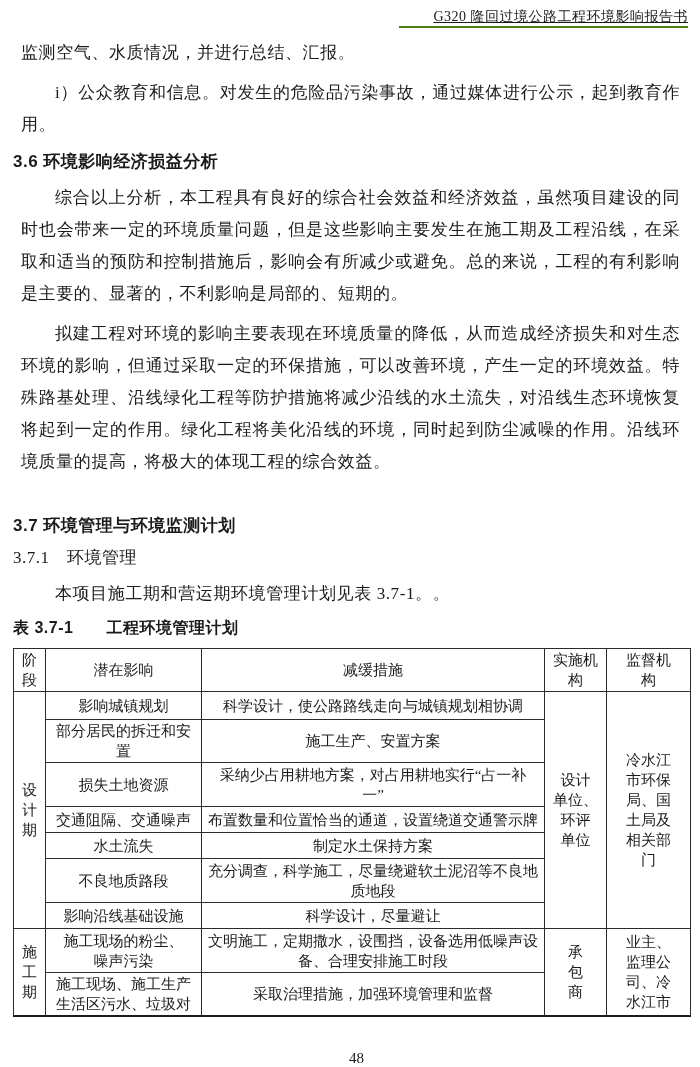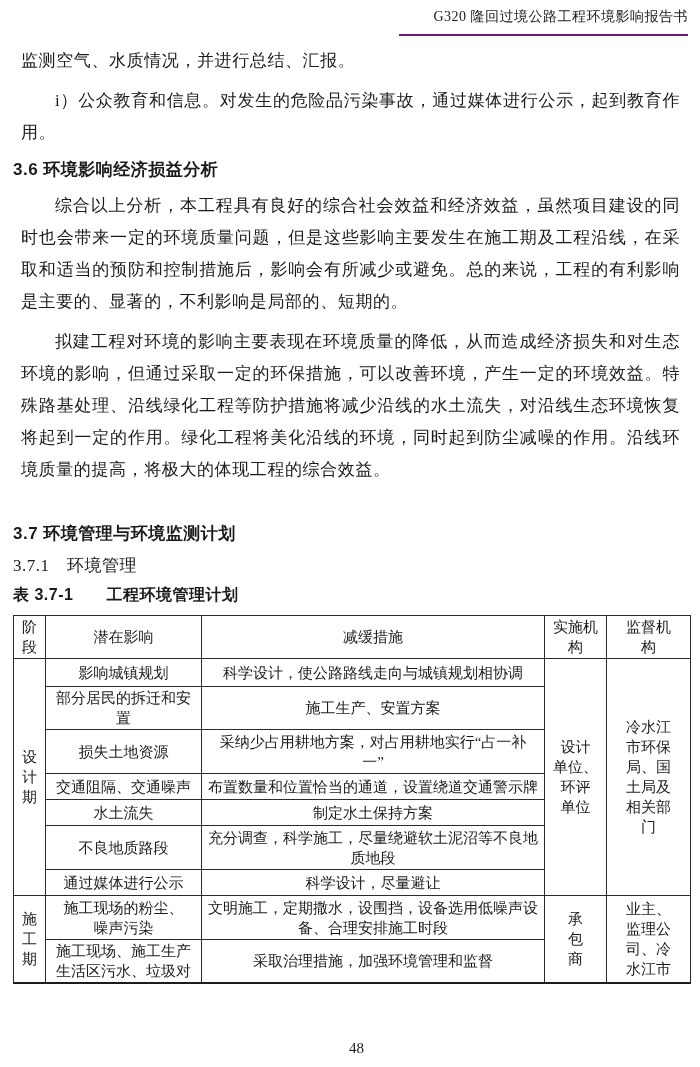--- a/index.html
+++ b/index.html
@@ -4,22 +4,22 @@
 <style>
   html,body { margin:0; padding:0; background:#e8e8e8; }
   .page {
     width:700px; height:1067px; background:#ffffff; color:#1b1b1b;
     font-family:"Liberation Serif","DejaVu Serif",serif;
     position:relative; box-sizing:border-box; padding:8px 12px 0 13px;
     margin:0 auto; overflow:hidden;
   }
   .header { text-align:right; font-size:14px; line-height:18px; }
   .header-title {
-    display:inline-block; border-bottom:2px solid #701a75;
-    padding:0 0 8px 34px; letter-spacing:0.5px;
+    display:inline-block; border-bottom:2px solid #4d7c0f;
+    padding:0 0 0 34px; letter-spacing:0.5px;text-decoration:underline;
   }
   .body-text { margin-top:9px; }
   .para {
     margin:8px; font-size:17px; line-height:32px; text-align:justify;
     letter-spacing:0.6px;
   }
   .indent { text-indent:2em; }
   .heading {
     font-family:"Liberation Sans","DejaVu Sans",sans-serif;
     font-weight:bold; font-size:17px; line-height:24px; margin:9px 0 7px 0;
@@ -39,21 +39,21 @@
   }
   table.env td {
     border:1px solid #2b2b2b; font-size:15px; line-height:20px;
     text-align:center; vertical-align:middle; white-space:pre-line;
     padding:1px 3px; overflow:hidden;
   }
   table.env { border-bottom:2px solid #1c1c1c; }
   tr.rh38{height:38px} tr.rh28{height:28px} tr.rh42{height:42px}
   tr.rh44{height:44px} tr.rh26{height:26px}
   .page-number {
-    position:absolute; bottom:10px; left:0; right:0; text-align:center;
+    position:absolute; bottom:0; left:0; right:0; text-align:center;
     font-size:15px;
     padding-left:13px;
   }
 </style>
 </head>
 <body>
 
 <div class="page">
 
   <div class="header">
@@ -70,20 +70,21 @@
     <h2 class="heading">3.6 环境影响经济损益分析</h2>
 
     <p class="para indent">综合以上分析，本工程具有良好的综合社会效益和经济效益，虽然项目建设的同时也会带来一定的环境质量问题，但是这些影响主要发生在施工期及工程沿线，在采取和适当的预防和控制措施后，影响会有所减少或避免。总的来说，工程的有利影响是主要的、显著的，不利影响是局部的、短期的。</p>
 
     <p class="para indent">拟建工程对环境的影响主要表现在环境质量的降低，从而造成经济损失和对生态环境的影响，但通过采取一定的环保措施，可以改善环境，产生一定的环境效益。特殊路基处理、沿线绿化工程等防护措施将减少沿线的水土流失，对沿线生态环境恢复将起到一定的作用。绿化工程将美化沿线的环境，同时起到防尘减噪的作用。沿线环境质量的提高，将极大的体现工程的综合效益。</p>
 
     <h2 class="heading heading-gap">3.7 环境管理与环境监测计划</h2>
 
     <h3 class="subheading">3.7.1　环境管理</h3>
 
+    <p class="para indent">本项目施工期和营运期环境管理计划见表 3.7-1。。</p>
 
     <div class="table-caption">表 3.7-1　　工程环境管理计划</div>
 
     <table class="env">
       <colgroup>
         <col style="width:32px">
           <col style="width:156px">
           <col style="width:343px">
         <col style="width:62px">
           <col style="width:84px">
@@ -134,21 +135,21 @@
         <tr class="rh26">
           <td>水土流失</td>
           <td>制定水土保持方案</td>
         </tr>
         <tr class="rh44">
           <td>不良地质路段</td>
           <td>充分调查，科学施工，尽量绕避软土泥沼等不良地
 质地段</td>
         </tr>
         <tr class="rh26">
-          <td>通过媒体进行公示</td>
+          <td>影响沿线基础设施</td>
           <td>科学设计，尽量避让</td>
         </tr>
 
         <tr class="rh44">
           <td rowspan="2">施
 工
 期</td>
           <td>施工现场的粉尘、
 噪声污染</td>
           <td>文明施工，定期撒水，设围挡，设备选用低噪声设

